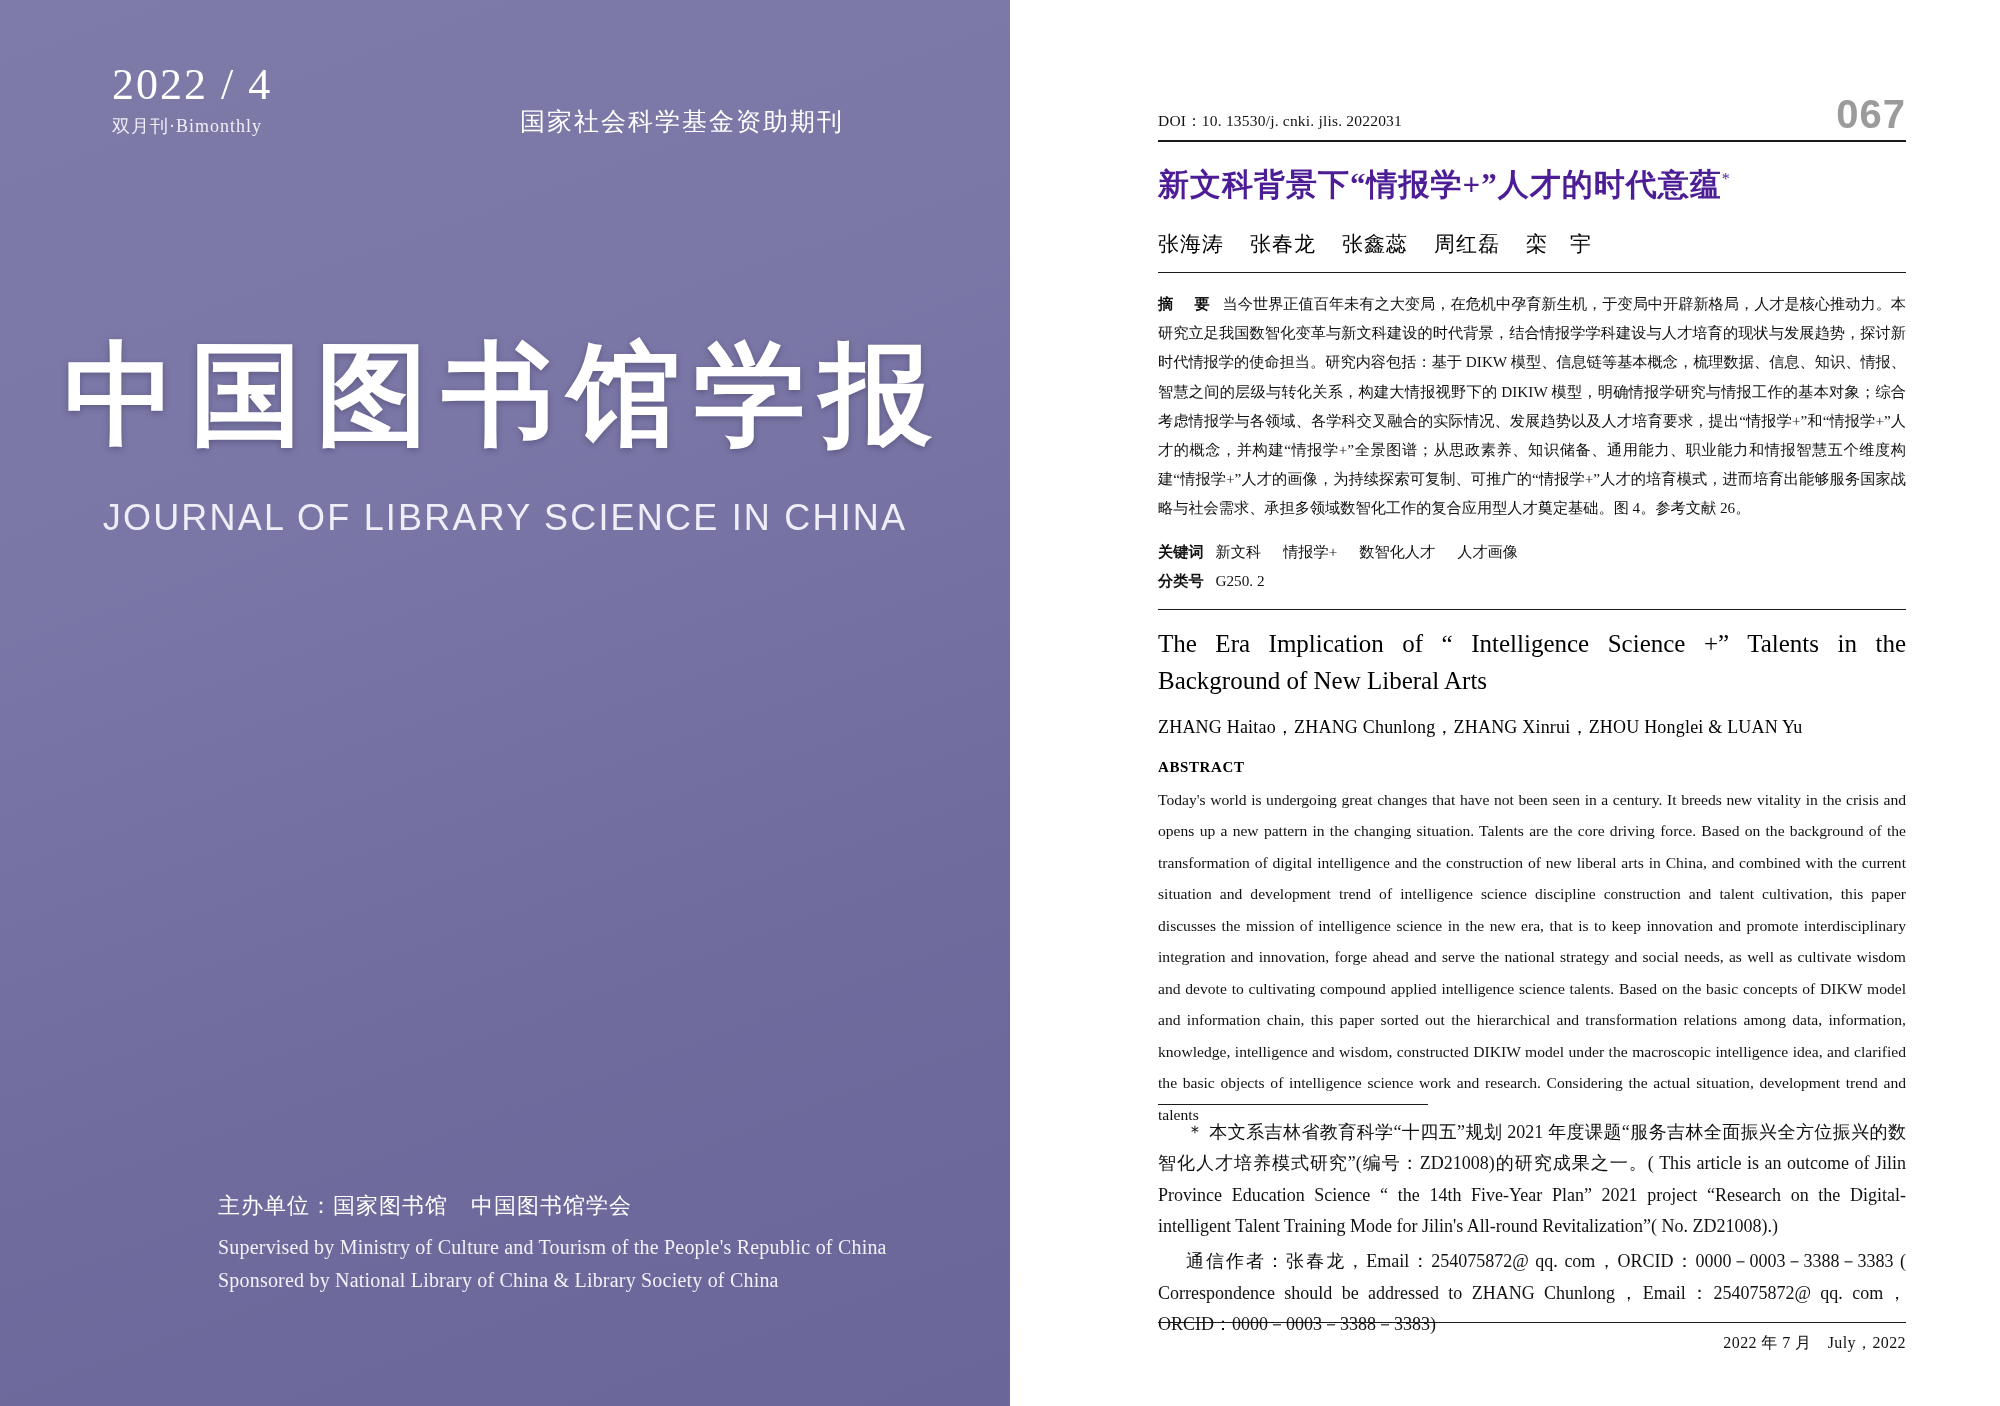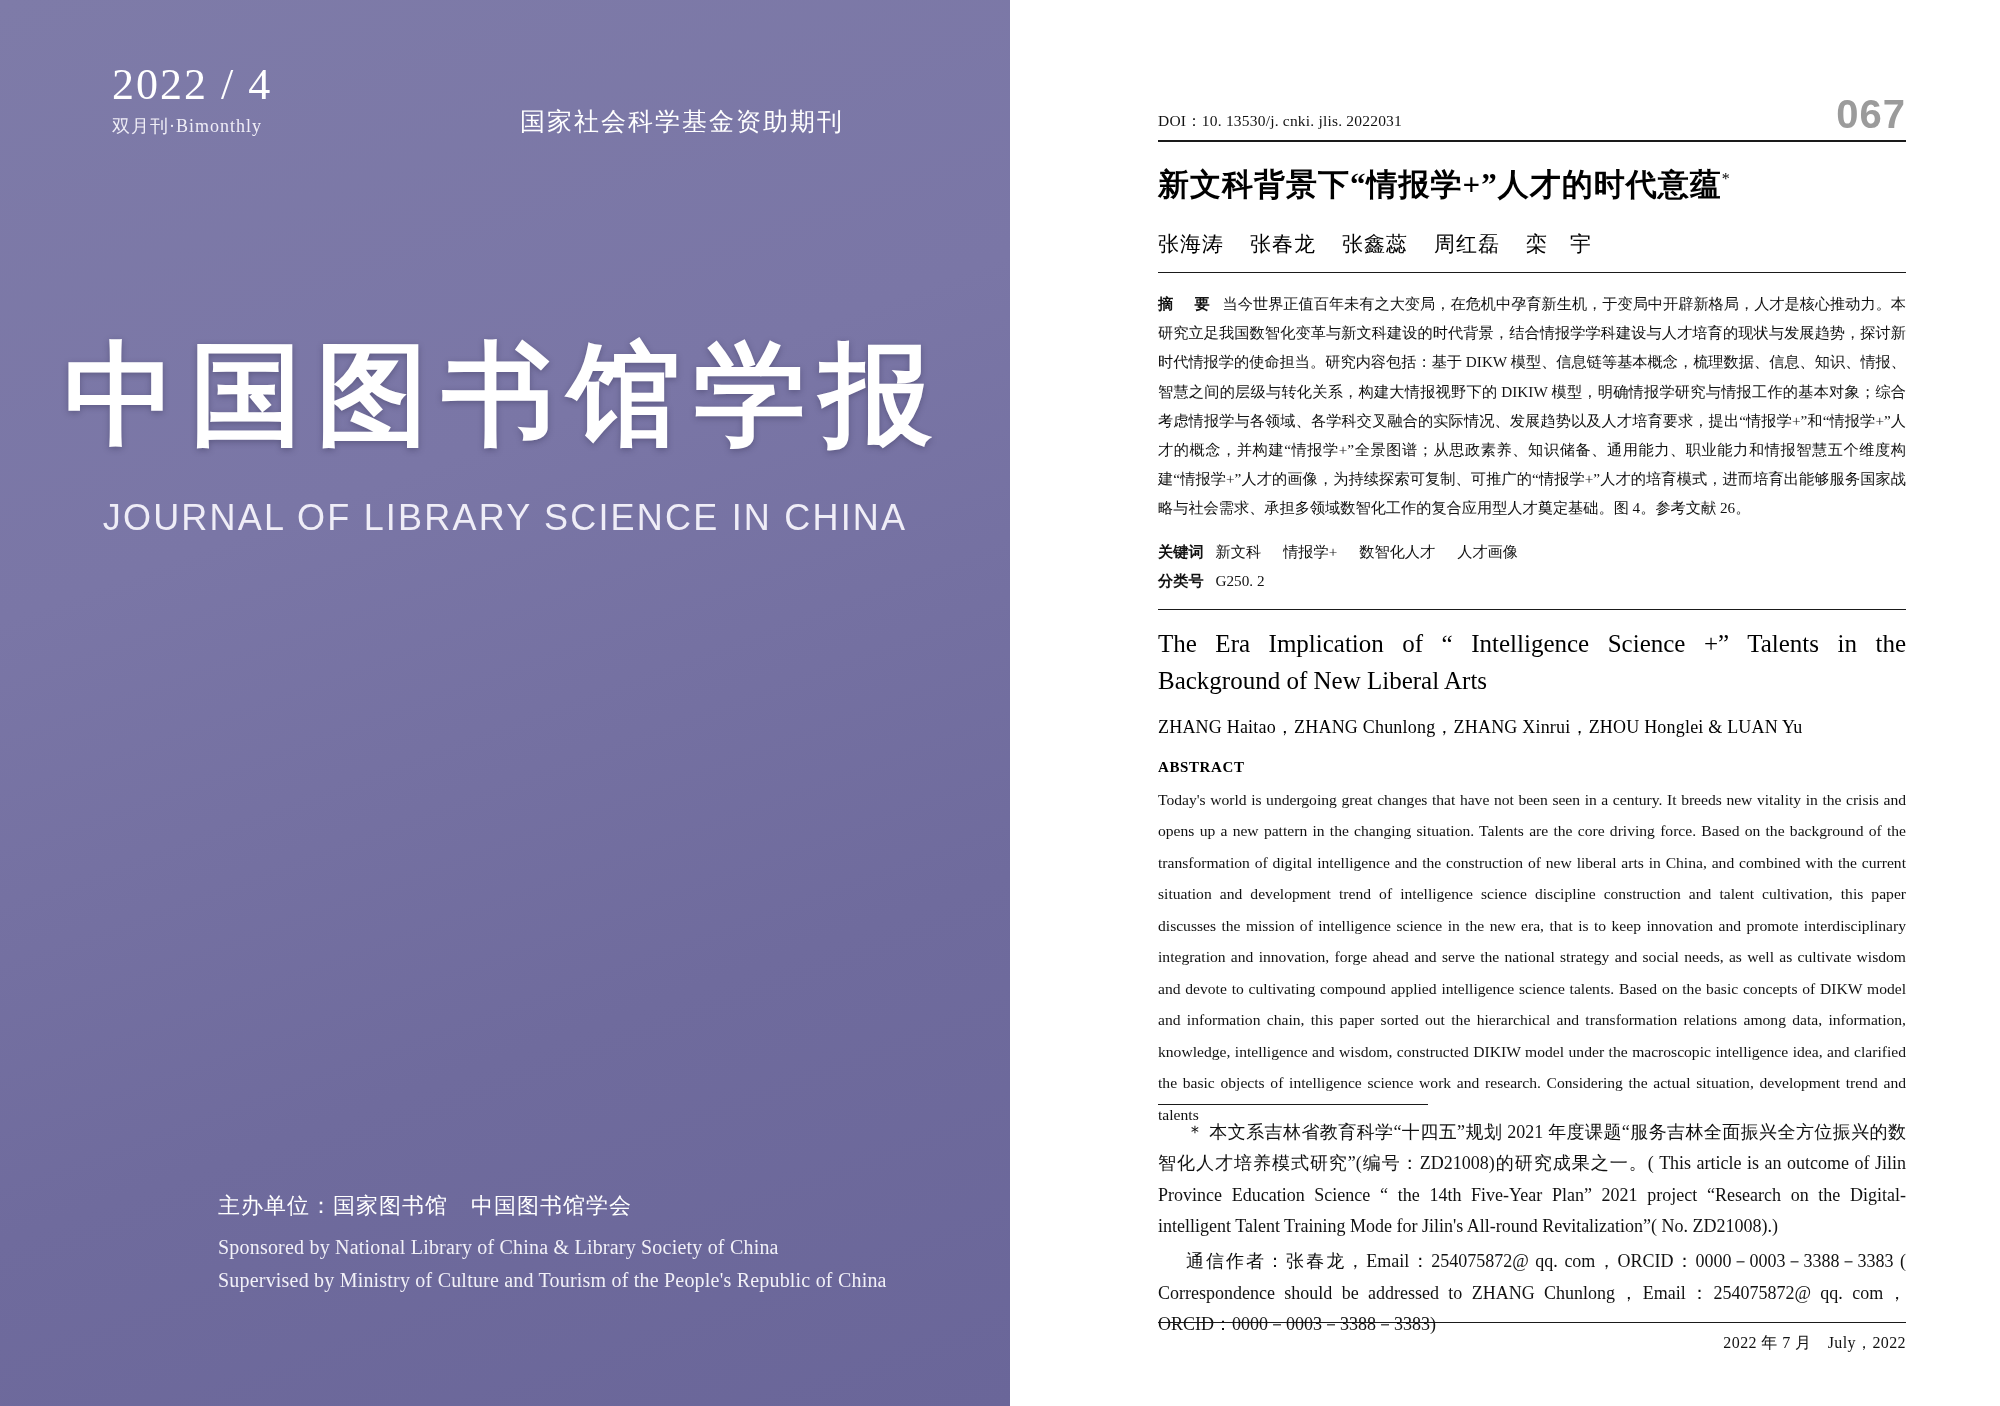--- a/index.html
+++ b/index.html
@@ -149,21 +149,21 @@
   .rule-thin {
     border-top: 1px solid #1a1a1a;
     margin-top: 14px;
   }
   .title-cn {
     font-family: "Liberation Serif", serif;
     font-size: 31px;
     font-weight: bold;
     letter-spacing: 1px;
     margin: 22px 0 16px 0;
-    color: #000000;
+    color: #4c1d95;
   }
   .title-cn sup {
     font-size: 16px;
     font-weight: normal;
   }
   .authors-cn {
     margin-top: 24px;
     font-family: Liberation Serif, serif;
     font-size: 21px;
     letter-spacing: 1px;
@@ -286,22 +286,22 @@
       <div class="fund-line">国家社会科学基金资助期刊</div>
 
       <div class="masthead">
         <div class="masthead-cn">中国图书馆学报</div>
         <div class="masthead-en">JOURNAL OF LIBRARY SCIENCE IN CHINA</div>
       </div>
 
       <div class="imprint">
         <div class="cn">主办单位：国家图书馆　中国图书馆学会</div>
         <div class="gap"></div>
+        <div class="en">Supervised by  Ministry of Culture and Tourism of the People's Republic of China</div>
         <div class="en">Sponsored by  National Library of China &amp; Library Society of China</div>
-        <div class="en">Supervised by  Ministry of Culture and Tourism of the People's Republic of China</div>
       </div>
 
     </div>
   </div>
 
   <div class="article">
     <div class="article-body">
 
       <div class="doi-row">
         <div class="doi">DOI：10. 13530/j. cnki. jlis. 2022031</div>

